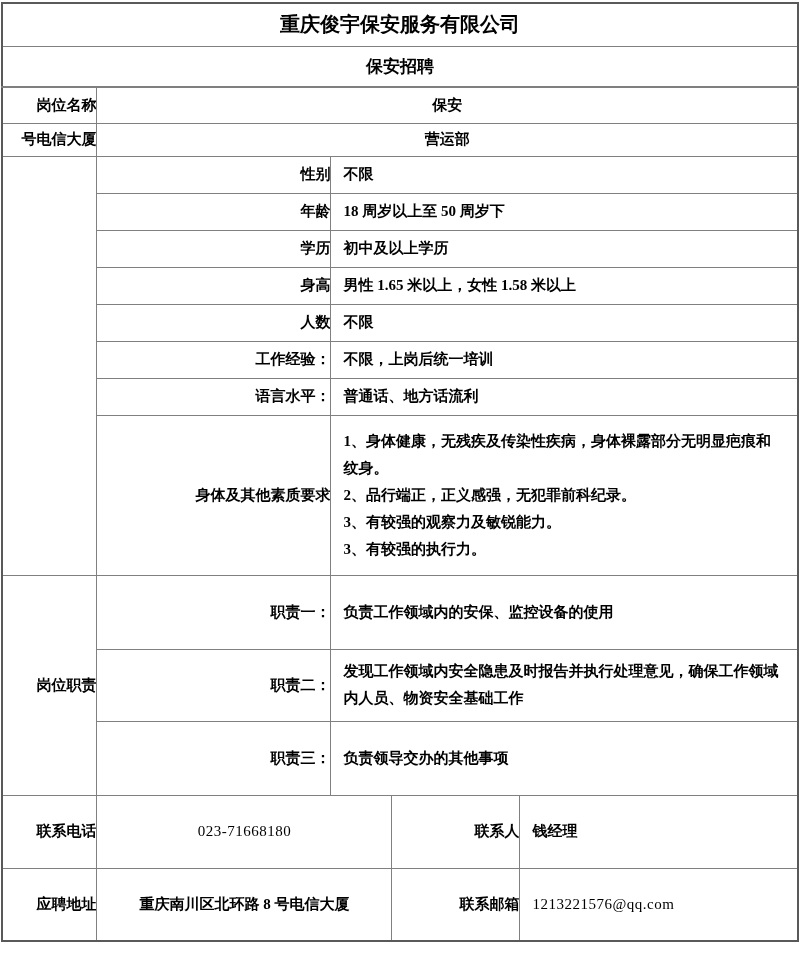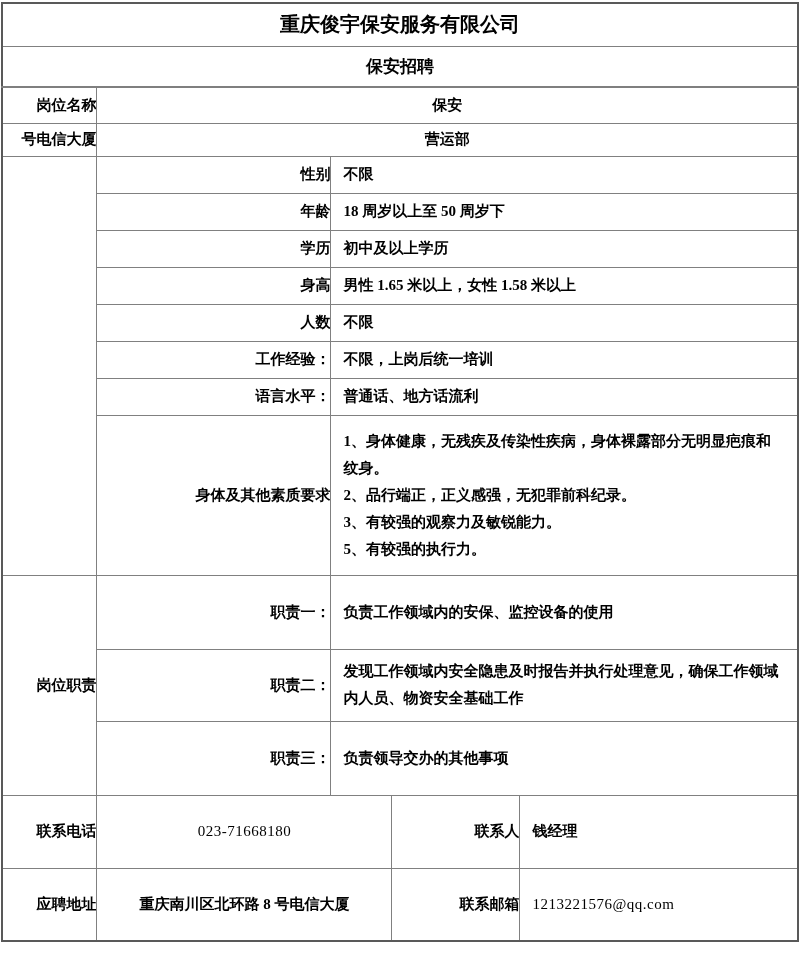--- a/index.html
+++ b/index.html
@@ -123,21 +123,21 @@
     <td class="lbl">语言水平：</td>
     <td colspan="3" class="val">普通话、地方话流利</td>
   </tr>
 
   <tr class="rh-quality">
     <td class="lbl">身体及其他素质要求</td>
     <td colspan="3" class="val quality-val">
       <div>1、身体健康，无残疾及传染性疾病，身体裸露部分无明显疤痕和纹身。</div>
       <div>2、品行端正，正义感强，无犯罪前科纪录。</div>
       <div>3、有较强的观察力及敏锐能力。</div>
-      <div>5、有较强的执行力。</div>
+      <div>3、有较强的执行力。</div>
     </td>
   </tr>
 
   <tr class="rh-duty1">
     <td rowspan="3" class="lbl">岗位职责</td>
     <td class="lbl">职责一：</td>
     <td colspan="3" class="val duty-val">负责工作领域内的安保、监控设备的使用</td>
   </tr>
   <tr class="rh-duty2">
     <td class="lbl">职责二：</td>

